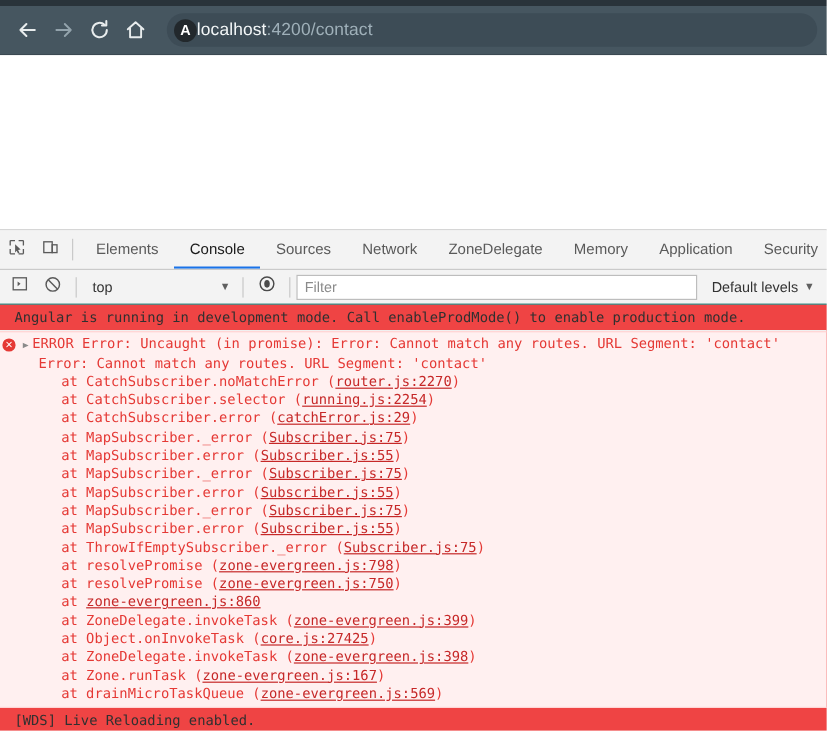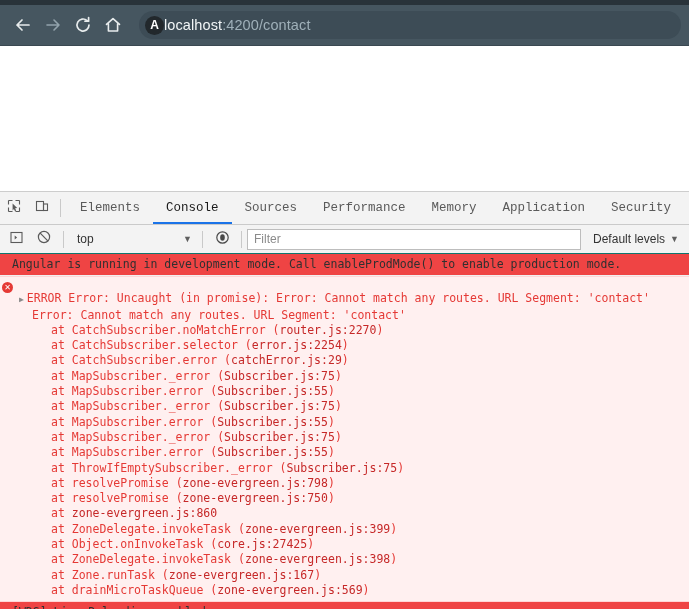--- a/index.html
+++ b/index.html
@@ -107,21 +107,20 @@
     height: 417px;
   }
   #devtools-tabbar {
     height: 32px;
     background: #f3f3f3;
     border-bottom: 1px solid #cacaca;
     display: flex;
     align-items: stretch;
     flex: 0 0 auto;
     overflow: hidden;
-    font-family: Liberation Mono, monospace;
   }
   .dt-icon-btn {
     width: 28px;
     display: flex;
     align-items: center;
     justify-content: center;
     flex: 0 0 auto;
   }
   #tabbar-divider {
     width: 1px;
@@ -238,39 +237,39 @@
     font-size: 8px;
     line-height: 11px;
     text-align: center;
     font-family: "Liberation Sans", sans-serif;
   }
   .err-first-line {
     padding-left: 36px;
     text-indent: -17px;
     white-space: nowrap;
     overflow: hidden;
-    margin-top: 12px;
   }
   .expand-triangle {
     color: #8a8a8a;
     font-size: 8px;
     margin-right: 3px;
   }
   .err-line {
     padding-left: 32px;
     white-space: nowrap;
     overflow: hidden;
   }
   .stack-line {
     padding-left: 51px;
     white-space: nowrap;
     overflow: hidden;
   }
   .src-link {
     color: #c62828;
+    text-decoration: underline;
   }
 </style>
 </head>
 <body>
 
 <div id="browser-window">
 
   <div id="tab-strip"></div>
 
   <div id="browser-toolbar">
@@ -338,21 +337,24 @@
       <div class="dt-tab">
           <span>Elements</span>
         </div>
       <div class="dt-tab active">
           <span>Console</span>
         </div>
       <div class="dt-tab">
           <span>Sources</span>
         </div>
       <div class="dt-tab">
-          <span>Performance</span>
+          <span>Network</span>
+        </div>
+      <div class="dt-tab">
+          <span>ZoneDelegate</span>
         </div>
       <div class="dt-tab">
           <span>Memory</span>
         </div>
       <div class="dt-tab">
           <span>Application</span>
         </div>
       <div class="dt-tab">
           <span>Security</span>
         </div>
@@ -407,21 +409,21 @@
       <div class="msg-row msg-info">
         <span>Angular is running in development mode. Call enableProdMode() to enable production mode.</span>
       </div>
 
       <div class="msg-row msg-error">
         <span class="err-gutter-icon">✕</span>
         <div class="err-first-line"><span class="expand-triangle">▶</span><span>ERROR Error: Uncaught (in promise): Error: Cannot match any routes. URL Segment: 'contact'</span></div>
         <div class="err-line">Error: Cannot match any routes. URL Segment: 'contact'</div>
 
         <div class="stack-line"><span>at CatchSubscriber.noMatchError</span> (<span class="src-link">router.js:2270</span>)</div>
-        <div class="stack-line"><span>at CatchSubscriber.selector</span> (<span class="src-link">error.js:2254</span>)</div>
+        <div class="stack-line"><span>at CatchSubscriber.selector</span> (<span class="src-link">running.js:2254</span>)</div>
         <div class="stack-line"><span>at CatchSubscriber.error</span> (<span class="src-link">catchError.js:29</span>)</div>
         <div class="stack-line"><span>at MapSubscriber._error</span> (<span class="src-link">Subscriber.js:75</span>)</div>
         <div class="stack-line"><span>at MapSubscriber.error</span> (<span class="src-link">Subscriber.js:55</span>)</div>
         <div class="stack-line"><span>at MapSubscriber._error</span> (<span class="src-link">Subscriber.js:75</span>)</div>
         <div class="stack-line"><span>at MapSubscriber.error</span> (<span class="src-link">Subscriber.js:55</span>)</div>
         <div class="stack-line"><span>at MapSubscriber._error</span> (<span class="src-link">Subscriber.js:75</span>)</div>
         <div class="stack-line"><span>at MapSubscriber.error</span> (<span class="src-link">Subscriber.js:55</span>)</div>
         <div class="stack-line"><span>at ThrowIfEmptySubscriber._error</span> (<span class="src-link">Subscriber.js:75</span>)</div>
         <div class="stack-line"><span>at resolvePromise</span> (<span class="src-link">zone-evergreen.js:798</span>)</div>
         <div class="stack-line"><span>at resolvePromise</span> (<span class="src-link">zone-evergreen.js:750</span>)</div>

